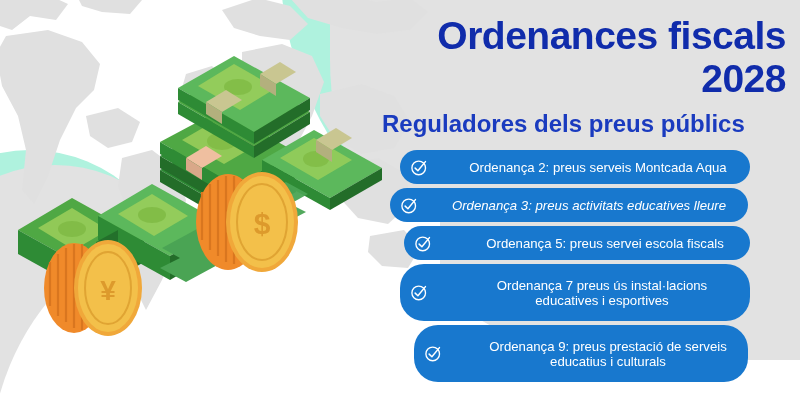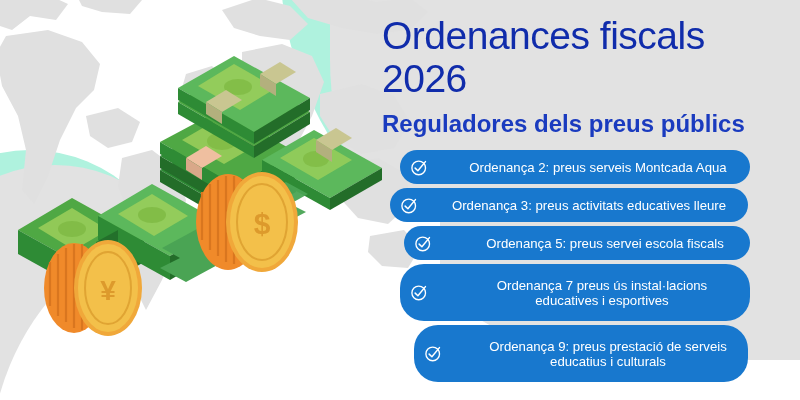--- a/index.html
+++ b/index.html
@@ -44,24 +44,24 @@
 
   
   .money{position:absolute;left:10px;top:40px;width:380px;height:300px;}
 
   
   .content{
     position:absolute;left:382px;top:0;width:418px;height:400px;
   }
   .title{
     position:absolute;left:0;top:14px;width:404px;
-    text-align:left;
+    text-align:right;
     color:#102cab;
     font-size:39px;line-height:43px;
-    font-weight:normal;letter-spacing:-0.5px;
+    font-weight:bold;letter-spacing:-0.5px;
   }
   .subtitle{
     position:absolute;left:0;top:110px;width:404px;
     text-align:left;
     color:#1a3bbf;
     font-size:24px;line-height:28px;font-weight:bold;
   }
 
   .pills{position:absolute;left:0;top:150px;width:418px;}
   .pill-row{position:relative;height:34px;margin-bottom:4px;}
@@ -79,21 +79,21 @@
   }
   .pill .chk{
     flex:0 0 auto;width:19px;height:19px;margin-right:7px;display:block;
   }
   .pill .ptext{
     font-size:13.2px;line-height:15px;text-align:center;flex:1 1 auto;
     white-space:pre-line;
   }
   
   .p1 .pill{left:18px;right:50px;}
-  .p2 .pill{left:8px;right:52px;}
+  .p2 .pill{left:8px;right:52px;font-style:italic;}
   .p3 .pill{left:22px;right:50px;}
   .p4 .pill{left:18px;right:50px;}
   .p5 .pill{left:32px;right:52px;justify-content:space-between;}
   .p4 .ptext,.p5 .ptext{padding-left:14px;}
   .p3 .ptext{padding-left:16px;}
   .p1 .ptext{padding-left:6px;}
 
   .pill-shadow{
     position:absolute;right:46px;top:3px;width:180px;height:42px;
     background:#11558f;border-radius:24px;z-index:-1;
@@ -248,21 +248,21 @@
       <ellipse cx="98" cy="248" rx="30" ry="44" fill="#f3c04a"></ellipse>
       <ellipse cx="98" cy="248" rx="23" ry="36" fill="none" stroke="#e0a433" stroke-width="2"></ellipse>
       <text x="98" y="260" font-family="'Liberation Sans',sans-serif" font-size="28" font-weight="bold" fill="#dd9a2c" text-anchor="middle">¥</text>
     </g>
   </svg>
 
   <div class="content">
 
     <div class="title">
       <span>Ordenances fiscals</span><br>
-      <span>2026</span>
+      <span>2028</span>
     </div>
 
     <div class="subtitle">Reguladores dels preus públics</div>
 
     <div class="pills">
 
       <div class="pill-row p1">
         <div class="pill">
           <svg class="chk" viewBox="0 0 24 24">
             <circle cx="11" cy="12.5" r="8.6" fill="none" stroke="#ffffff" stroke-width="1.7"></circle>

